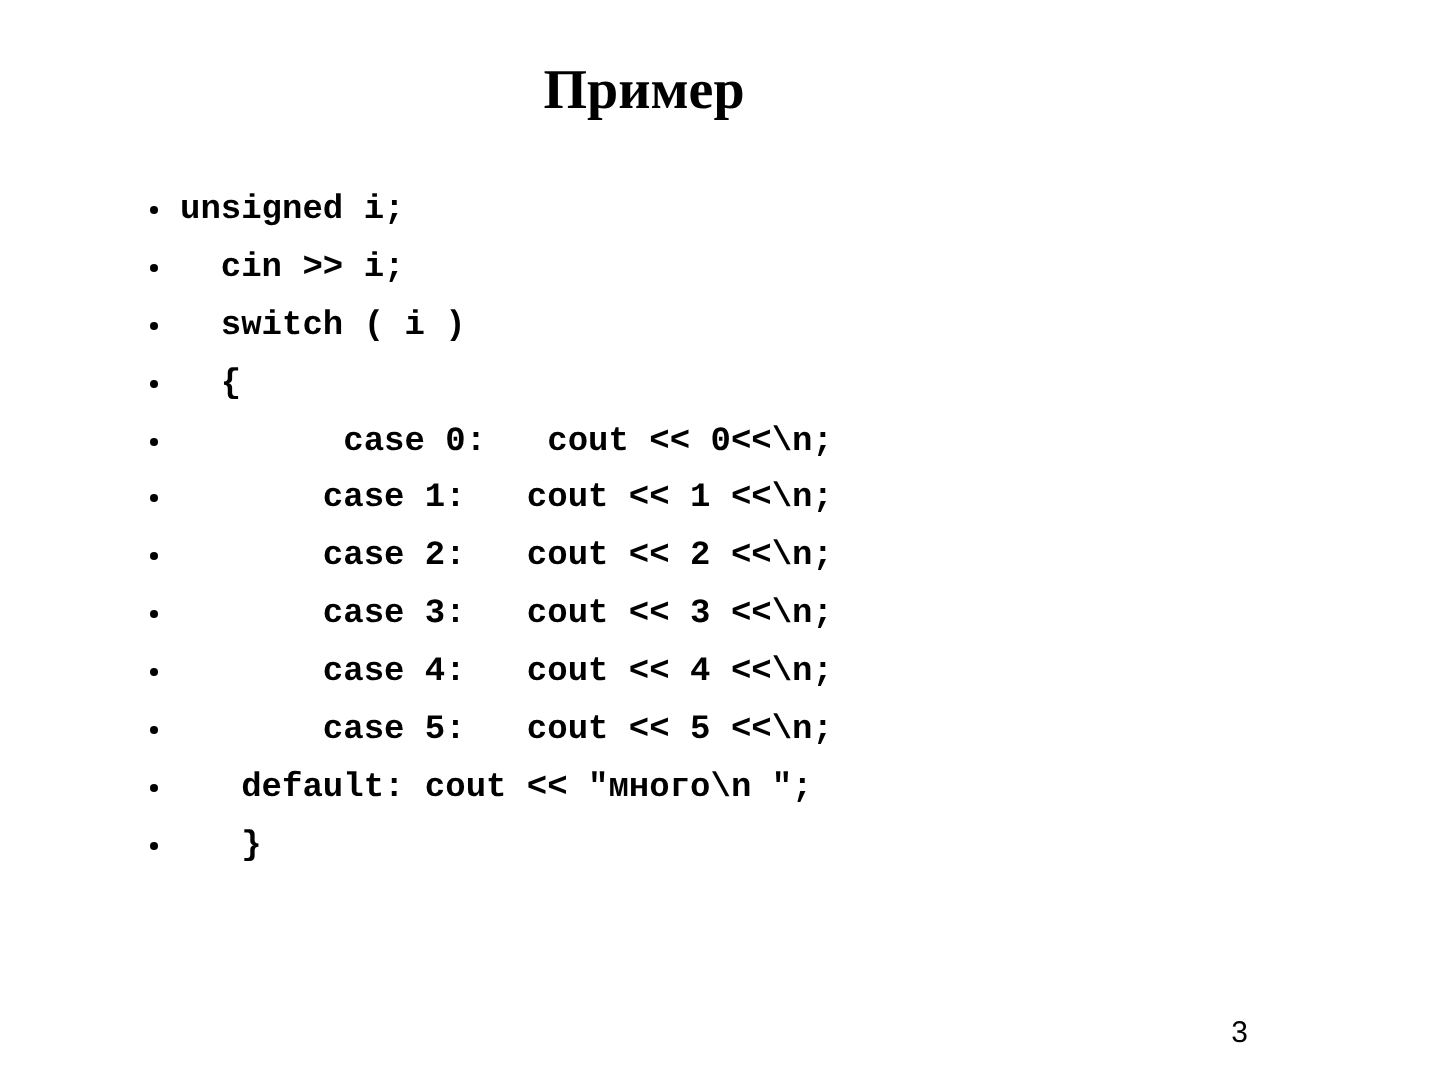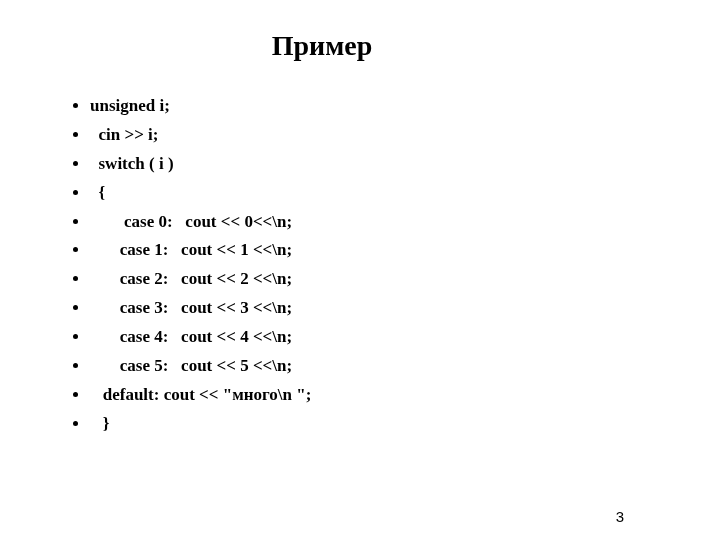--- a/index.html
+++ b/index.html
@@ -43,21 +43,21 @@
     ul {
       list-style: disc;
       padding-left: 30px;
     }
 
     ul li {
       font-size: 17px;
       font-weight: bold;
       color: #000000;
       line-height: 1.7;
-      font-family: Liberation Serif, serif;
+      font-family: Liberation Mono, monospace;
     }
 
     .page-number {
       position: absolute;
       bottom: 15px;
       right: 20px;
       font-size: 15px;
       color: #000000;
       font-family: Arial, sans-serif;
     }

